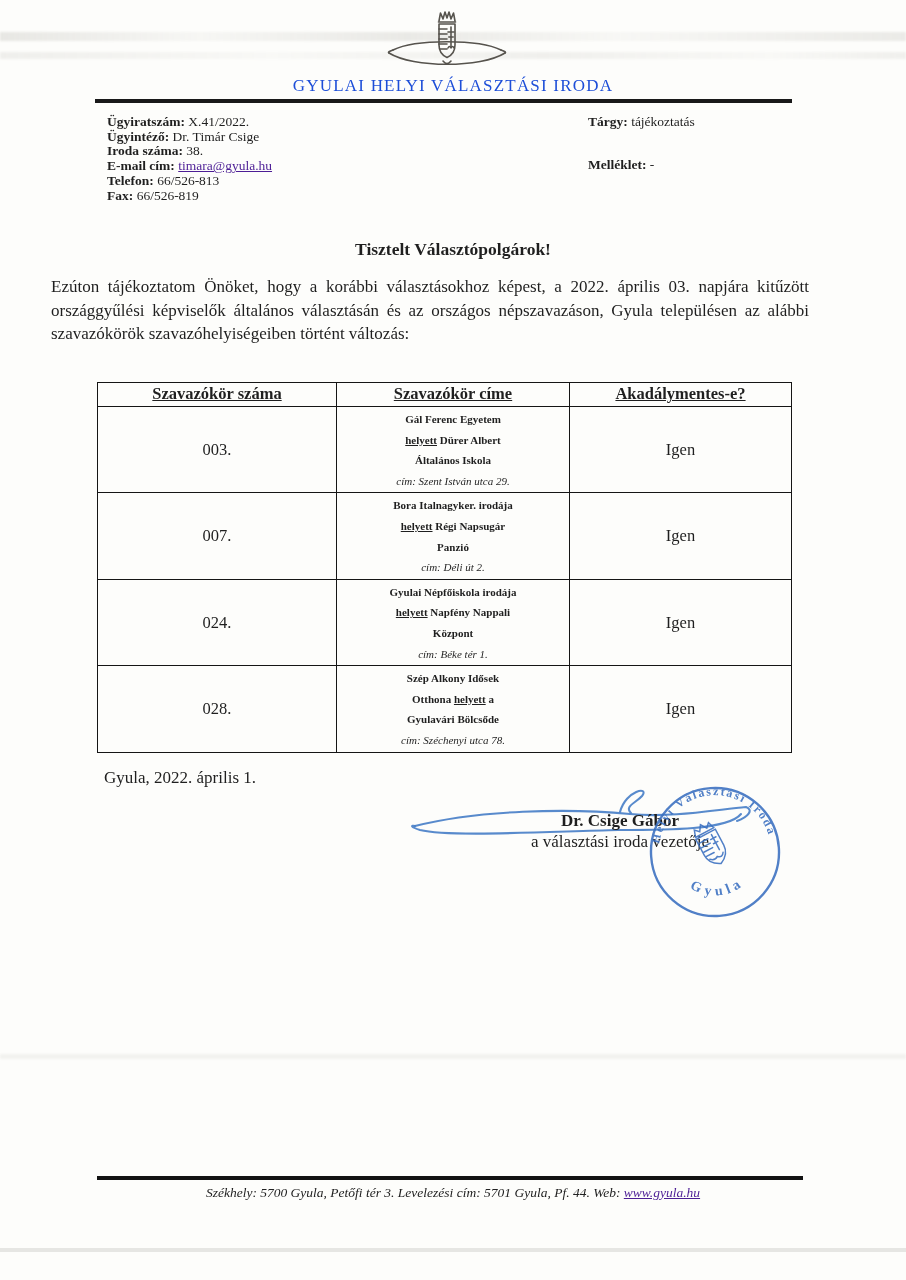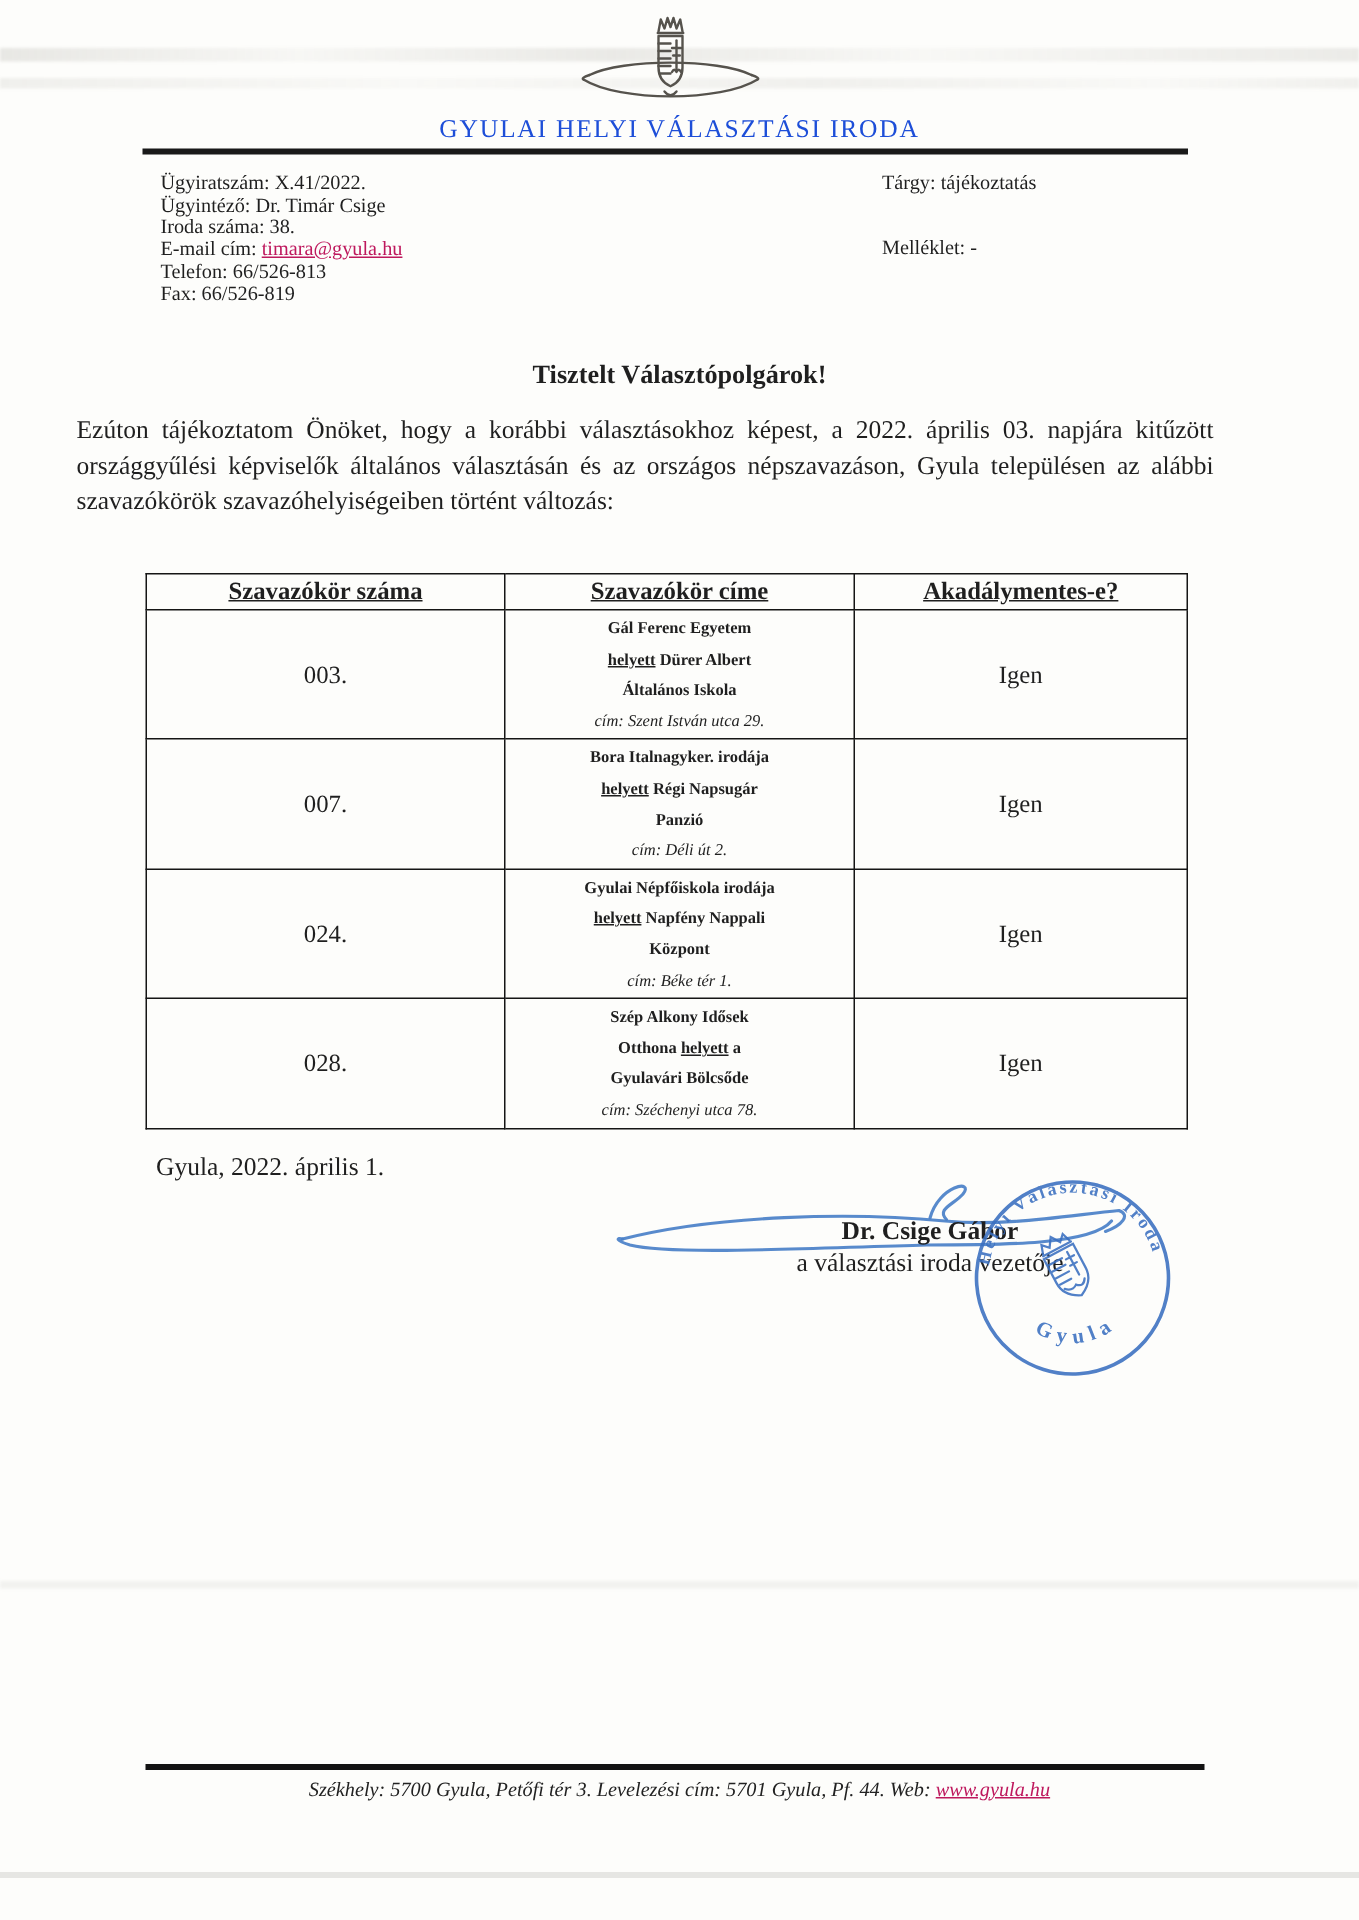--- a/index.html
+++ b/index.html
@@ -27,23 +27,23 @@
            transform:translateX(46px); }
   .org-name { margin-top:1px; font-size:17px; letter-spacing:1.2px; color:#1d4ed8;
               font-variant:normal; }
   .head-rule { margin:3px 0 0 95px; width:697px; height:4px; background:#191919; }
 
   
   .meta { display:flex; margin:12px 0 0 107px; font-size:13.5px; line-height:14.7px; }
   .meta-left { width:330px; }
   .meta-right { margin-left:151px; width:230px; }
   .meta-line { white-space:nowrap; }
-  .meta-line b { font-weight:normal; }
+  .meta-line b { font-weight:bold; }
   .meta-right .meta-line + .meta-line { margin-top:28px; }
-  .dark-link { text-decoration:underline; color:#be185d; cursor:pointer; }
+  .dark-link { text-decoration:underline; color:#4c1d95; cursor:pointer; }
 
   
   .salutation { margin:36px 0 0 0; text-align:center; font-size:17.5px; font-weight:bold; }
   .body-par { margin:15px 97px 0 51px; text-align:justify; font-size:17px; line-height:23.3px; }
 
   
   table.sz { border-collapse:collapse; margin:37px 0 0 97px; table-layout:fixed;
              width:694px; }
   table.sz th, table.sz td { border:1.6px solid #151515; }
   table.sz col.c1 { width:239px; } table.sz col.c2 { width:233px; } table.sz col.c3 { width:222px; }

